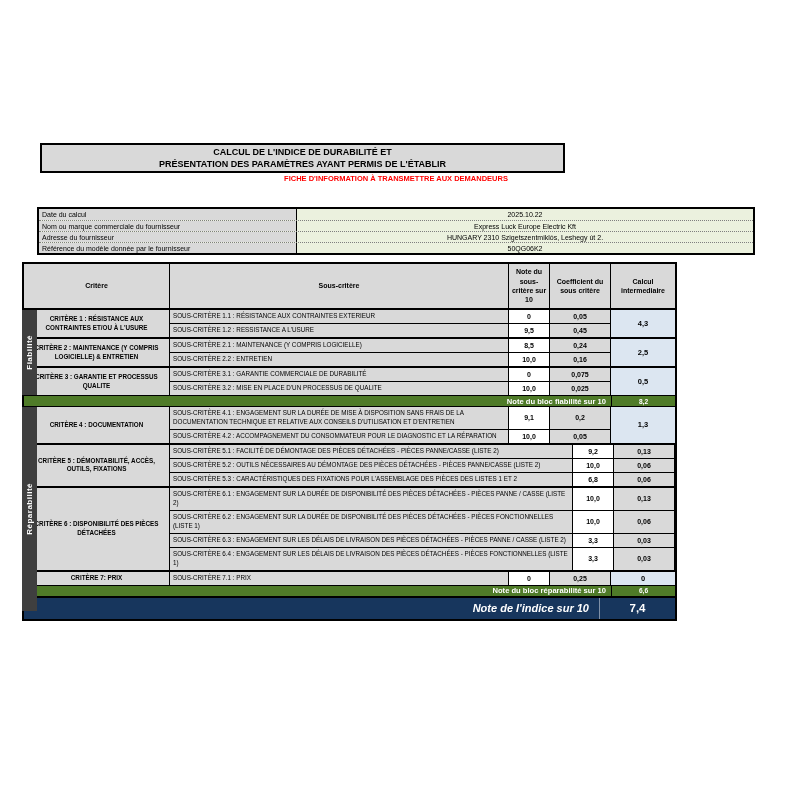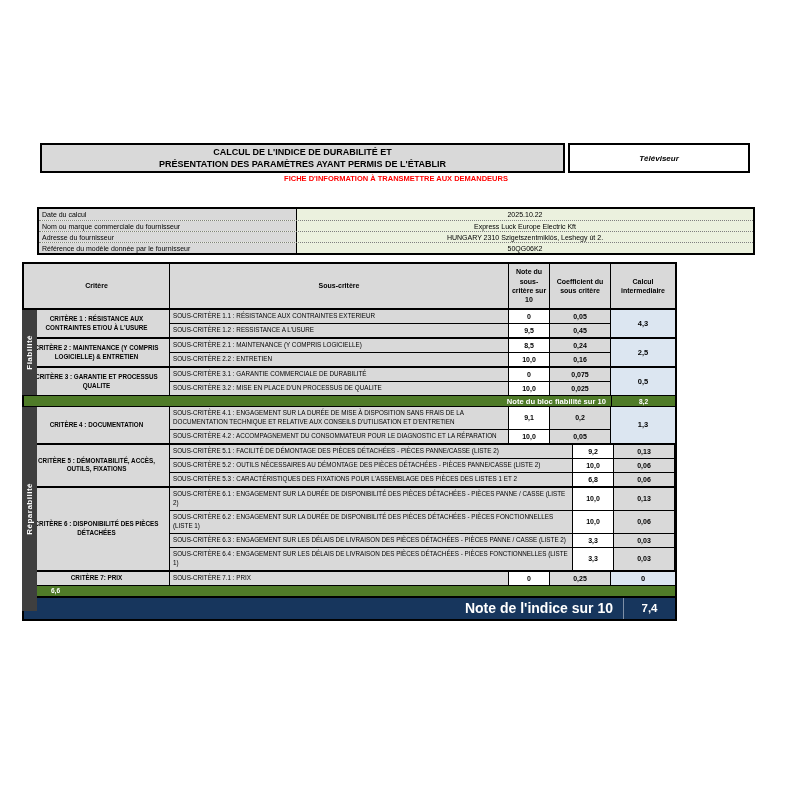--- a/index.html
+++ b/index.html
@@ -105,24 +105,24 @@
   }
   .gf-value {
     width: 63px; display: flex; align-items: center; justify-content: center;
     font-weight: bold; font-size: 6.6px;
   }
 
   
   .total-row { display: flex; background: var(--index-navy); color: #fff; height: 22px; border-top: 1px solid #000; }
   .total-label {
     flex: 1; display: flex; align-items: center; justify-content: flex-end;
-    font-weight: bold; font-size: 14px; padding-right: 10px;
+    font-weight: bold; font-size: 11px; padding-right: 10px; font-style: italic;
   }
   .total-value {
-    width: 52px; display: flex; align-items: center; justify-content: center;
+    width: 76px; display: flex; align-items: center; justify-content: center;
     font-weight: bold; font-size: 11.5px; border-left: 1px solid rgba(255,255,255,0.45);
   }
 
   
   .strip {
     position: absolute; left: 0; width: 15px; background: var(--strip-fill);
     display: flex; align-items: center; justify-content: center;
   }
   .strip span {
     writing-mode: vertical-rl; transform: rotate(180deg);
@@ -132,23 +132,20 @@
 </head>
 <body>
 
 <div class="page">
 
   <div class="title-box">
     <div>CALCUL DE L'INDICE DE DURABILITÉ ET</div>
     <div>PRÉSENTATION DES PARAMÈTRES AYANT PERMIS DE L'ÉTABLIR</div>
   </div>
 
-  <div class="product-box">
-    <span>Téléviseur</span>
-  </div>
 
   <div class="notice">FICHE D'INFORMATION À TRANSMETTRE AUX DEMANDEURS</div>
 
   <div class="info-table" id="info-table">
       <div class="info-row">
         <div class="info-label">Date du calcul</div>
         <div class="info-value">2025.10.22</div>
       </div>
       <div class="info-row">
         <div class="info-label">Nom ou marque commerciale du fournisseur</div>
@@ -296,20 +293,21 @@
                 <div class="subrow">
                   <div class="sc-cell">SOUS-CRITÈRE 7.1 : PRIX</div>
                   <div class="note-cell">0</div>
                   <div class="coef-cell">0,25</div>
                 </div>
               </div>
               <div class="calc-cell">0</div>
             </div>
           </div>
           <div class="gfoot">
+            <div class="gf-label">Note du bloc réparabilité sur 10</div>
             <div class="gf-value">6,6</div>
           </div>
         </div>
       <div class="total-row">
         <div class="total-label">Note de l'indice sur 10</div>
         <div class="total-value">7,4</div>
       </div>
     </div>
   <div class="strip" style="top: 48px; height: 85px;">
         <span>Fiabilité</span>

